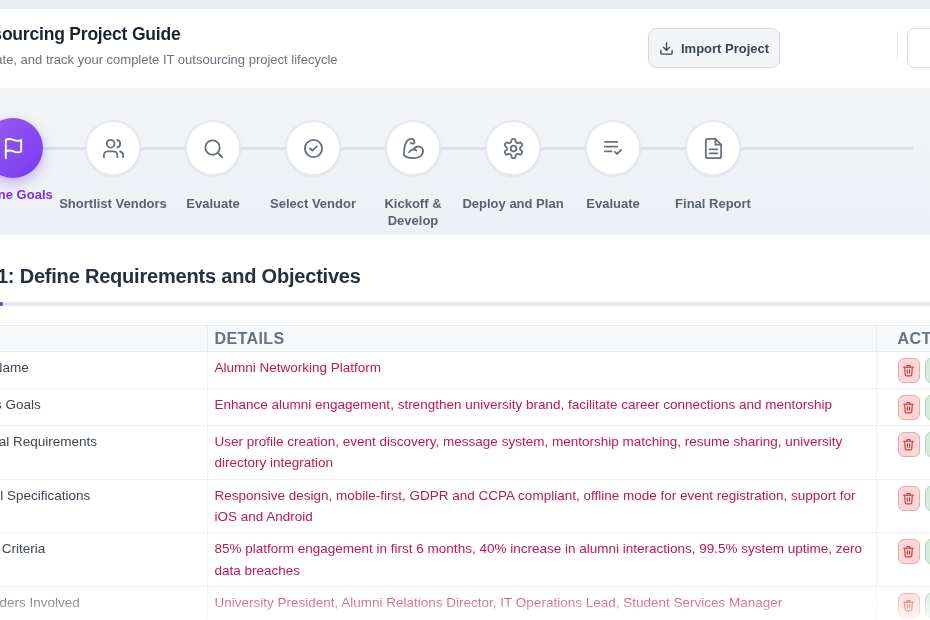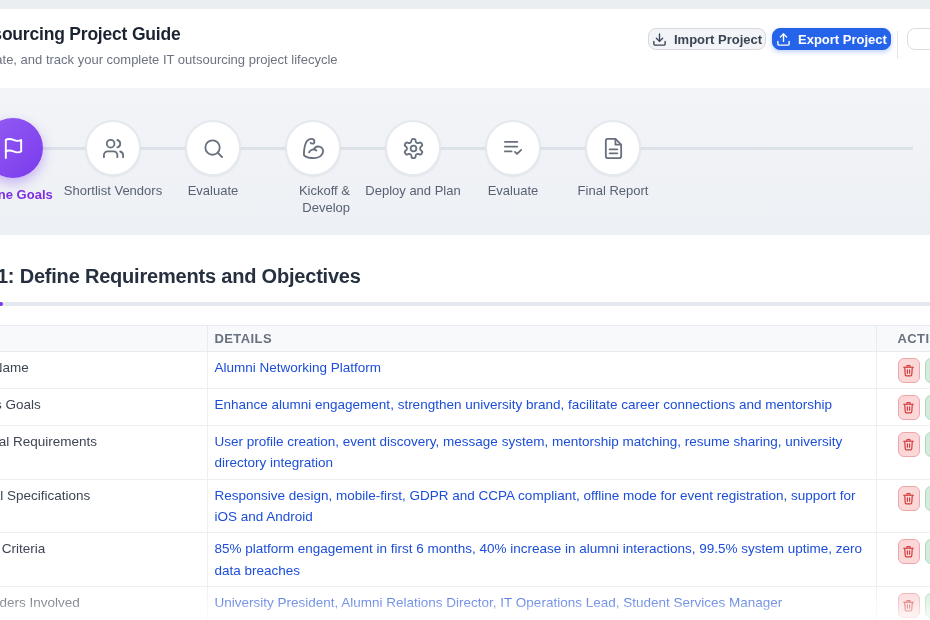--- a/index.html
+++ b/index.html
@@ -8,59 +8,59 @@
          font-family:"Liberation Sans","DejaVu Sans",sans-serif;}
   #page{position:absolute;left:-57px;top:0;width:1015px;}
 
   
   .top-strip{height:9px;background:#ebeef1;}
 
   
   .header{position:relative;height:79px;background:#fff;}
   .title{position:absolute;left:0;top:15px;font-size:17.5px;font-weight:700;color:#1b2330;letter-spacing:-0.2px;}
   .subtitle{position:absolute;left:1px;top:43px;font-size:13px;color:#6b7280;}
-  .btn{display:inline-flex;align-items:center;gap:7px;height:22px;padding:0 3px;border-radius:8px;
+  .btn{display:inline-flex;align-items:center;gap:7px;height:40px;padding:0 10px;border-radius:8px;
        font-size:13px;font-weight:600;cursor:pointer;white-space:nowrap;}
   .btn svg{flex:0 0 auto;}
   .btn-import{position:absolute;left:705px;top:19px;background:#f2f4f7;border:1px solid #d6dade;color:#3b4454;}
   .btn-export{position:absolute;left:829px;top:19px;background:#2563eb;border:1px solid #2563eb;color:#fff;
               box-shadow:0 2px 5px rgba(37,99,235,.3);}
   .v-divider{position:absolute;left:954px;top:22px;width:1px;height:28px;background:#e2e5ea;}
   .btn-ghost{position:absolute;left:964px;top:19px;width:60px;background:#fff;border:1px solid #d9dde2;color:#3b4454;}
 
   
   .stepper{position:relative;height:147px;background:linear-gradient(180deg,#f2f4f8,#edf0f4);}
   .track{position:absolute;left:70px;right:45px;top:59px;height:2.5px;background:#dde1e8;}
   .steps{position:relative;display:flex;padding:32px 0 0 20px;}
   .step{width:100px;display:flex;flex-direction:column;align-items:center;}
   .circle{position:relative;z-index:1;width:56px;height:56px;border-radius:50%;background:#fff;
           border:2px solid #e5e8ed;display:flex;align-items:center;justify-content:center;color:#68707e;
           box-shadow:0 1px 2px rgba(16,24,40,.06);cursor:pointer;}
   .step.active .circle{width:60px;height:60px;margin-top:-2px;border:none;color:#fff;
           background:linear-gradient(135deg,#955df2,#7a3bed);box-shadow:0 5px 12px rgba(124,58,237,.35);}
-  .step-label{margin-top:7px;font-size:13px;font-weight:400;color:#596273;text-align:center;
+  .step-label{margin-top:20px;font-size:13px;font-weight:700;color:#596273;text-align:center;
           line-height:1.3;white-space:nowrap;}
   .step.active .step-label{color:#7c2fe0;font-weight:700;margin-top:9px;}
-  .step.wrap .step-label{white-space:normal;width:74px;text-align:right;}
+  .step.wrap .step-label{white-space:normal;width:74px;}
 
   
   .main{position:relative;background:#fff;padding-top:30px;}
   .section-heading{margin:0 0 0 6px;font-size:20px;font-weight:700;color:#26303f;letter-spacing:-0.2px;}
   .progress{margin-top:14px;width:100%;height:4px;border-radius:2px;background:#e6e8f0;position:relative;}
   .progress-fill{position:absolute;left:0;top:0;height:4px;width:60px;border-radius:2px;background:#7c3aed;}
 
   table{margin-top:19px;width:1015px;border-collapse:collapse;table-layout:fixed;}
   col.c1{width:264px;} col.c2{width:669px;} col.c3{width:82px;}
   thead th{height:26px;background:#f8f9fb;border-top:1px solid #e7eaee;border-bottom:1px solid #e7eaee;
-           font-size:13px;font-weight:700;color:#697180;text-transform:uppercase;letter-spacing:.4px;
+           font-size:16px;font-weight:700;color:#697180;text-transform:uppercase;letter-spacing:.4px;
            text-align:left;padding:0;}
   th.h1{padding-left:4px;} th.h2{padding-left:7px;border-left:1px solid #e9ecef;}
   th.h3{padding-left:21px;border-left:1px solid #e9ecef;}
   tbody td{border-bottom:1px solid #edeff3;vertical-align:top;font-size:13.5px;line-height:1.58;
-           padding:5px 10px 5px 7px;color:#1d4ed8;}
+           padding:5px 10px 5px 7px;color:#be185d;}
   td.field{padding-left:4px;color:#3d4554;}
   td.details{border-left:1px solid #edeff3;}
   td.actions{border-left:1px solid #edeff3;padding-left:21px;}
   .action-wrap{display:flex;gap:5px;padding-top:1px;}
   .icon-btn{width:25px;height:25px;border-radius:6px;display:flex;align-items:center;justify-content:center;
             cursor:pointer;padding:0;}
   .trash-btn{background:#fbd7d7;border:1px solid #efa6a8;color:#d33c3c;}
   .edit-btn{background:#d5ecdc;border:1px solid #abd9ba;color:#2f9e5b;}
 
   .bottom-fade{position:absolute;left:0;right:0;bottom:0;height:34px;pointer-events:none;
@@ -82,30 +82,20 @@
       <span style="display:flex;">
         <svg width="15" height="15" viewBox="0 0 24 24" fill="none" stroke="currentColor" stroke-width="2.2" stroke-linecap="round" stroke-linejoin="round">
               <path d="M21 15v4a2 2 0 0 1-2 2H5a2 2 0 0 1-2-2v-4"></path>
               <polyline points="7 10 12 15 17 10"></polyline>
               <line x1="12" y1="3" x2="12" y2="15"></line>
             </svg>
       </span>
       <span>Import Project</span>
     </button>
 
-    <button class="btn btn-export">
-      <span style="display:flex;">
-        <svg width="15" height="15" viewBox="0 0 24 24" fill="none" stroke="currentColor" stroke-width="2.2" stroke-linecap="round" stroke-linejoin="round">
-              <path d="M21 15v4a2 2 0 0 1-2 2H5a2 2 0 0 1-2-2v-4"></path>
-              <polyline points="17 8 12 3 7 8"></polyline>
-              <line x1="12" y1="3" x2="12" y2="15"></line>
-            </svg>
-      </span>
-      <span>Export Project</span>
-    </button>
 
     <div class="v-divider"></div>
     <button class="btn btn-ghost"></button>
   </div>
 
   <div class="stepper">
     <div class="track"></div>
     <div class="steps">
 
       <div class="step active">
@@ -140,20 +130,31 @@
           <span style="display:flex;">
             <svg width="23" height="23" viewBox="0 0 24 24" fill="none" stroke="currentColor" stroke-width="1.9" stroke-linecap="round" stroke-linejoin="round">
                   <circle cx="11" cy="11" r="7.5"></circle>
                   <path d="m21 21-4.3-4.3"></path>
                 </svg>
           </span>
         </div>
         <div class="step-label">Evaluate</div>
       </div>
 
+      <div class="step">
+        <div class="circle">
+          <span style="display:flex;">
+            <svg width="23" height="23" viewBox="0 0 24 24" fill="none" stroke="currentColor" stroke-width="1.9" stroke-linecap="round" stroke-linejoin="round">
+                  <circle cx="12" cy="12" r="9"></circle>
+                  <path d="m8.5 12 2.3 2.3 4.7-4.6"></path>
+                </svg>
+          </span>
+        </div>
+        <div class="step-label">Select Vendor</div>
+      </div>
 
       <div class="step wrap">
         <div class="circle">
           <span style="display:flex;">
             <svg width="23" height="23" viewBox="0 0 24 24" fill="none" stroke="currentColor" stroke-width="1.9" stroke-linecap="round" stroke-linejoin="round">
                   <path d="M12.4 13A5 5 0 0 1 22 15c0 3.9-4 7-9 7-4 0-8.2-.8-10.4-2.5-.4-.3-.6-.8-.6-1.3C2.1 12.7 2.6 2 10 2a3 3 0 0 1 3 3 2 2 0 0 1-2 2c-1.1 0-1.6-.4-2-1"></path>
                   <path d="M15 14a5 5 0 0 0-7.6 2"></path>
                 </svg>
           </span>
         </div>

